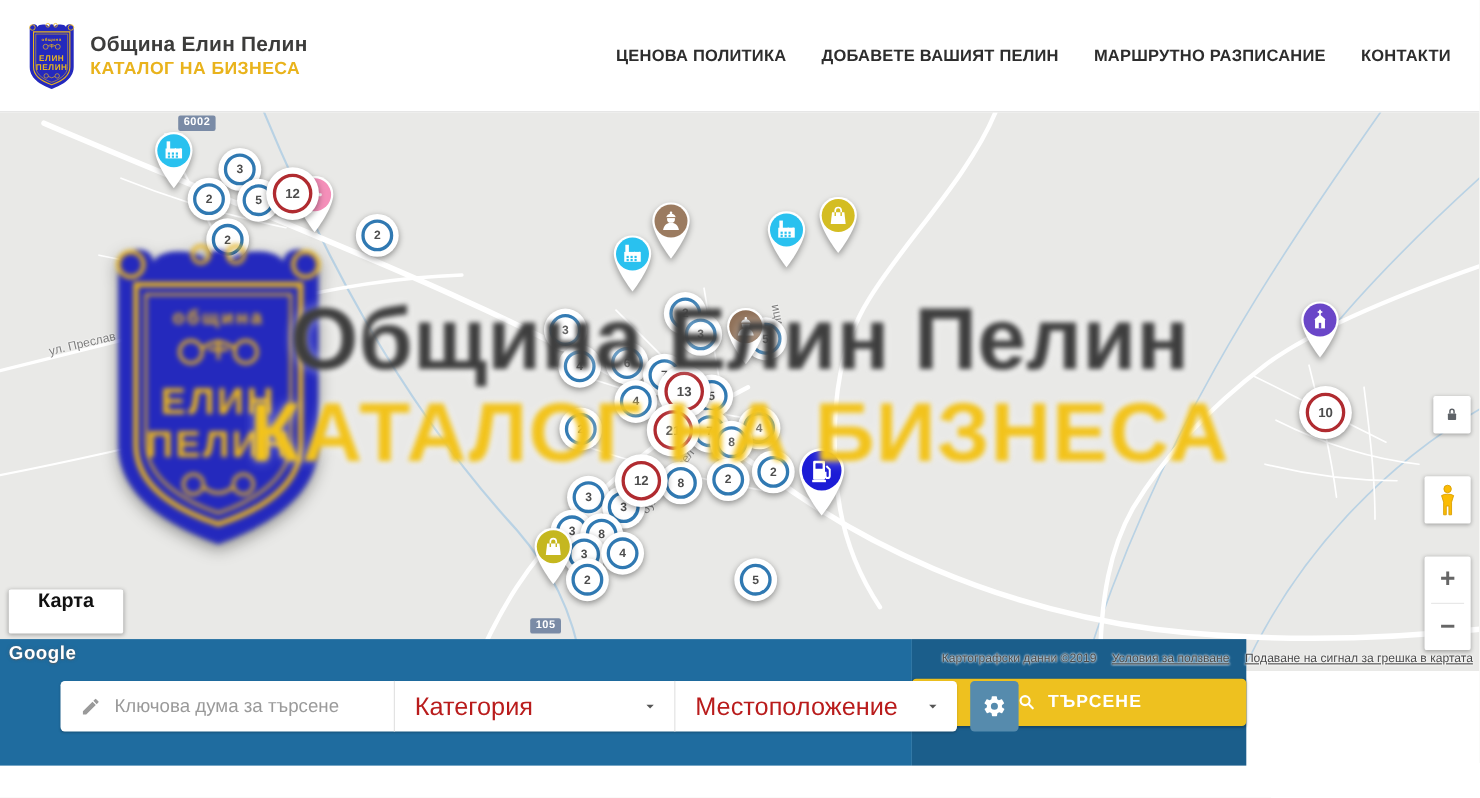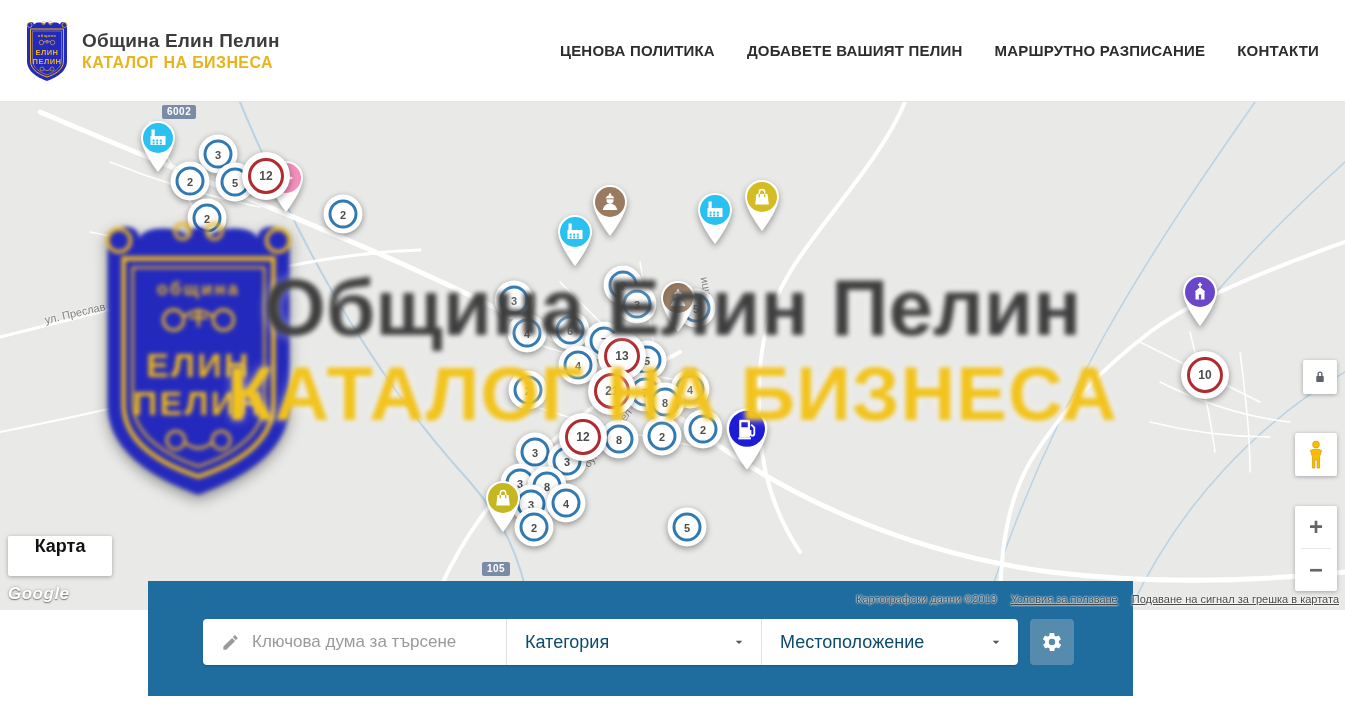--- a/index.html
+++ b/index.html
@@ -52,21 +52,21 @@
 
   
   .maptype { position:absolute; left:8px; top:434px; height:40px; display:flex; background:#fff;
              border-radius:2px; box-shadow:0 1px 4px rgba(0,0,0,.3); z-index:60; overflow:hidden;flex-direction:column; }
   .maptype button { border:none; background:#fff; height:100%; font-family:"Liberation Sans",sans-serif;
                     font-size:18px; padding:0 17px; cursor:pointer; }
   .maptype .active { font-weight:bold; color:#111; }
   .maptype .inactive { color:#7b7b7b; border-left:1px solid #e6e6e6;margin-top:40px; }
   .google-logo { position:absolute; left:8px; top:482px; z-index:60; font-size:17px; font-weight:bold;
                  color:#fff; letter-spacing:.5px; cursor:pointer;
-                 text-shadow:0 1px 1px rgba(90,90,90,.7), 0 0 3px rgba(90,90,90,.5);font-style:italic; }
+                 text-shadow:0 1px 1px rgba(90,90,90,.7), 0 0 3px rgba(90,90,90,.5); }
   .attribution { position:absolute; right:6px; bottom:5px; z-index:60; font-size:11px; color:#4a4a4a;
                  display:flex; gap:14px; text-shadow:0 0 2px #fff,0 0 2px #fff; }
   .attribution span { cursor:default; } .attribution span.link { cursor:pointer;text-decoration:underline; }
   .ctrl { position:absolute; background:#fff; box-shadow:0 1px 4px rgba(0,0,0,.3); border-radius:2px;
           z-index:60; display:flex; align-items:center; justify-content:center; cursor:pointer; }
   #lock-btn { right:8px; top:258px; width:34px; height:34px; }
   #pegman-btn { right:8px; top:331px; width:42px; height:43px; }
   #zoom-ctrl { right:8px; top:404px; width:42px; height:85px; flex-direction:column; padding:0; }
   #zoom-ctrl div { width:100%; height:42px; display:flex; align-items:center; justify-content:center;
                    font-size:24px; font-weight:bold; color:#666; }
@@ -78,21 +78,21 @@
   #sb-right { width:360px; height:100%; background:var(--panel-blue); display:flex; align-items:center; justify-content:center; }
   .input-group { position:absolute; left:55px; top:38px; width:815px; height:46px; background:#fff;
                  border-radius:4px; display:flex; align-items:center; box-shadow:0 1px 2px rgba(0,0,0,.2); }
   .seg { height:100%; display:flex; align-items:center; }
   .seg-kw { width:303px; padding-left:18px; }
   .seg-dd { cursor:pointer; justify-content:space-between; padding:0 14px 0 18px; border-left:1px solid #e0e0e0; }
   .seg-cat { width:255px; } .seg-loc { width:257px; }
   .seg-kw input { border:none; outline:none; flex:1; font-size:17px; color:#555; margin-left:12px;
                   font-family:"Liberation Sans",sans-serif; min-width:0; }
   .seg-kw input::placeholder { color:#9a9a9a; }
-  .dd-label { font-size:18px; color:#0c4a6e; }
+  .dd-label { font-size:23px; color:#b91c1c; }
   .gear-btn { position:absolute; left:882px; top:38px; width:44px; height:46px; background:#568bad;
               border:none; border-radius:4px; cursor:pointer; display:flex; align-items:center; justify-content:center; }
   .search-btn { width:304px; height:43px; background:var(--accent); border:none; border-radius:4px;
                 color:#fff; font-size:16px; font-weight:bold; letter-spacing:1px; cursor:pointer;
                 display:flex; align-items:center; justify-content:center; gap:10px;
                 font-family:"Liberation Sans",sans-serif; box-shadow:0 1px 2px rgba(0,0,0,.25); }
 </style>
 </head>
 <body>
 
@@ -454,15 +454,24 @@
               <path d="M7,10 l5,5 5,-5 z" fill="#555"></path>
             </svg>
         </div>
       </div>
       <button class="gear-btn">
         <svg width="22" height="22" viewBox="0 0 24 24">
           <path fill="#fff" d="M19.4,13 c0,-.3 .1,-.6 .1,-1 s0,-.7 -.1,-1 l2.1,-1.6 c.2,-.2 .2,-.4 .1,-.6 l-2,-3.5 c-.1,-.2 -.4,-.3 -.6,-.2 l-2.5,1 c-.5,-.4 -1.1,-.7 -1.7,-1 l-.4,-2.6 c0,-.2 -.2,-.4 -.5,-.4 h-4 c-.2,0 -.4,.2 -.5,.4 l-.4,2.6 c-.6,.2 -1.1,.6 -1.7,1 l-2.5,-1 c-.2,-.1 -.5,0 -.6,.2 l-2,3.5 c-.1,.2 -.1,.5 .1,.6 L4.6,11 c0,.3 -.1,.6 -.1,1 s0,.7 .1,1 l-2.1,1.6 c-.2,.2 -.2,.4 -.1,.6 l2,3.5 c.1,.2 .4,.3 .6,.2 l2.5,-1 c.5,.4 1.1,.7 1.7,1 l.4,2.6 c0,.2 .2,.4 .5,.4 h4 c.2,0 .4,-.2 .5,-.4 l.4,-2.6 c.6,-.2 1.2,-.6 1.7,-1 l2.5,1 c.2,.1 .5,0 .6,-.2 l2,-3.5 c.1,-.2 .1,-.5 -.1,-.6 L19.4,13 Z M12,15.5 a3.5,3.5 0 1 1 0,-7 3.5,3.5 0 0 1 0,7 Z"></path>
         </svg>
       </button>
     </div>
+    <div id="sb-right">
+      <button class="search-btn">
+        <svg width="19" height="19" viewBox="0 0 24 24">
+          <circle cx="10" cy="10" r="5.2" fill="none" stroke="#fff" stroke-width="2.4"></circle>
+          <path d="M14,14 l4.8,4.8" stroke="#fff" stroke-width="2.4" stroke-linecap="round"></path>
+        </svg>
+        <span>ТЪРСЕНЕ</span>
+      </button>
+    </div>
   </div>
 
 </div>
 
 </body></html>

